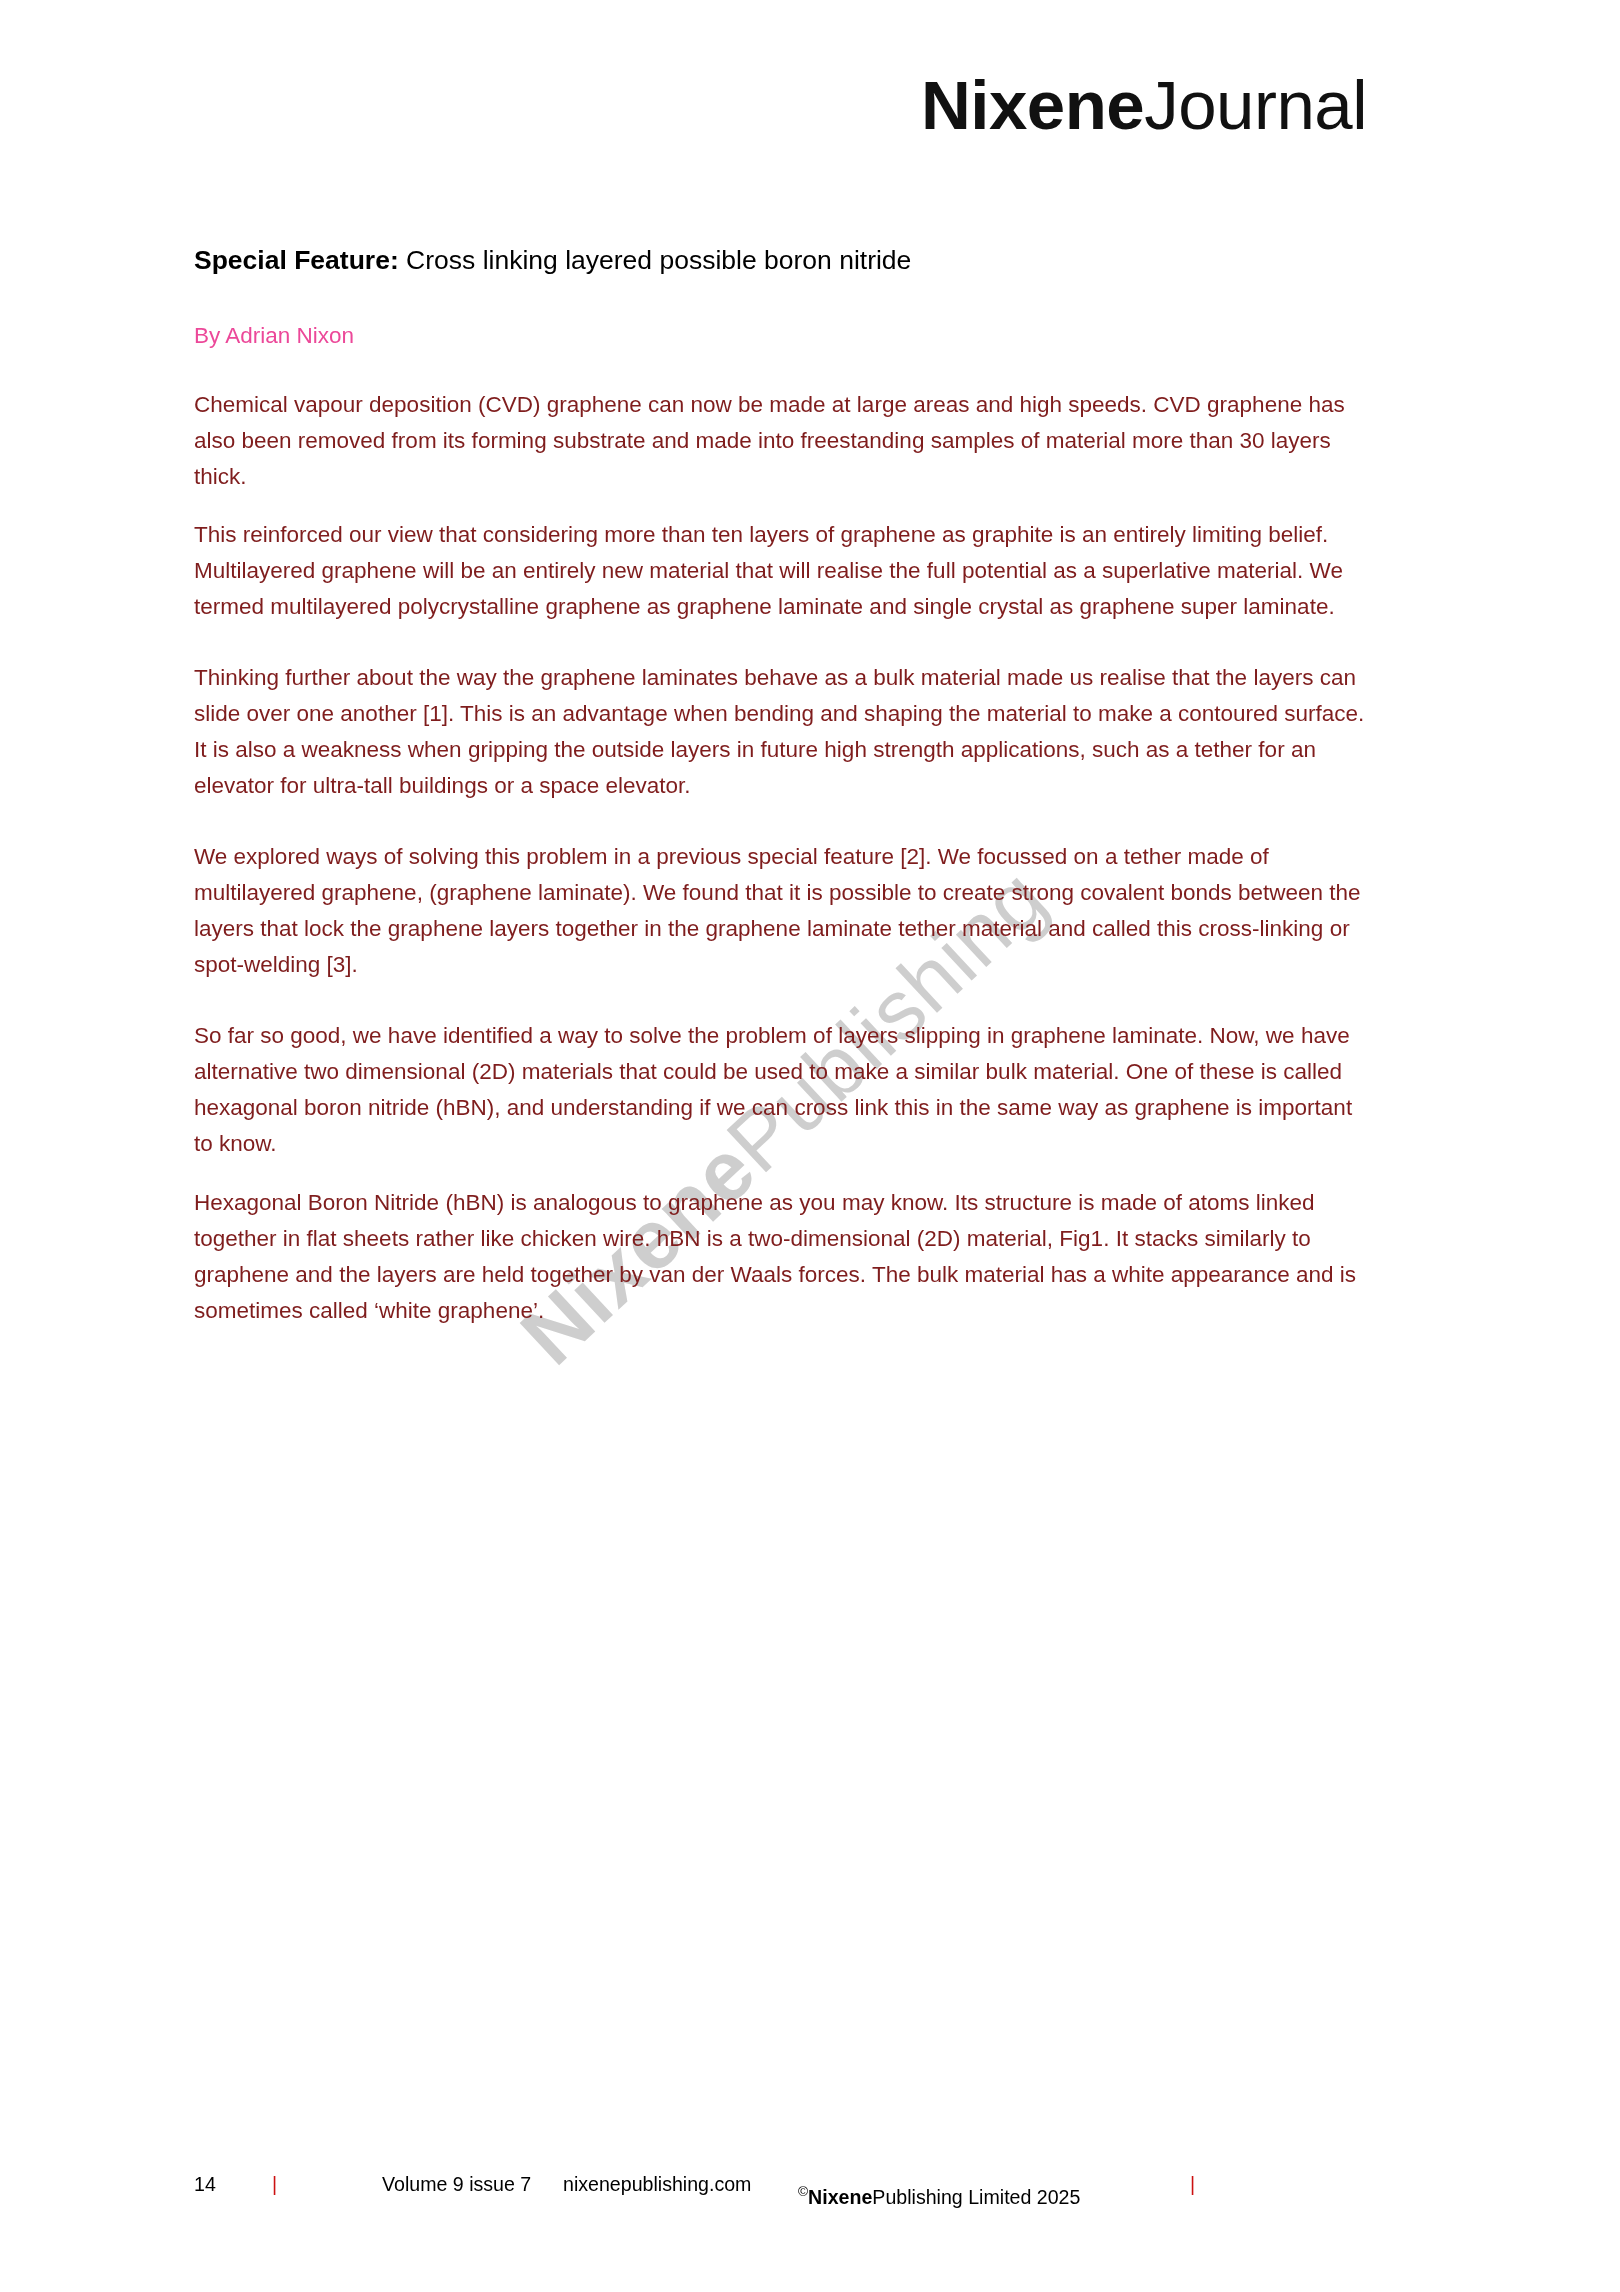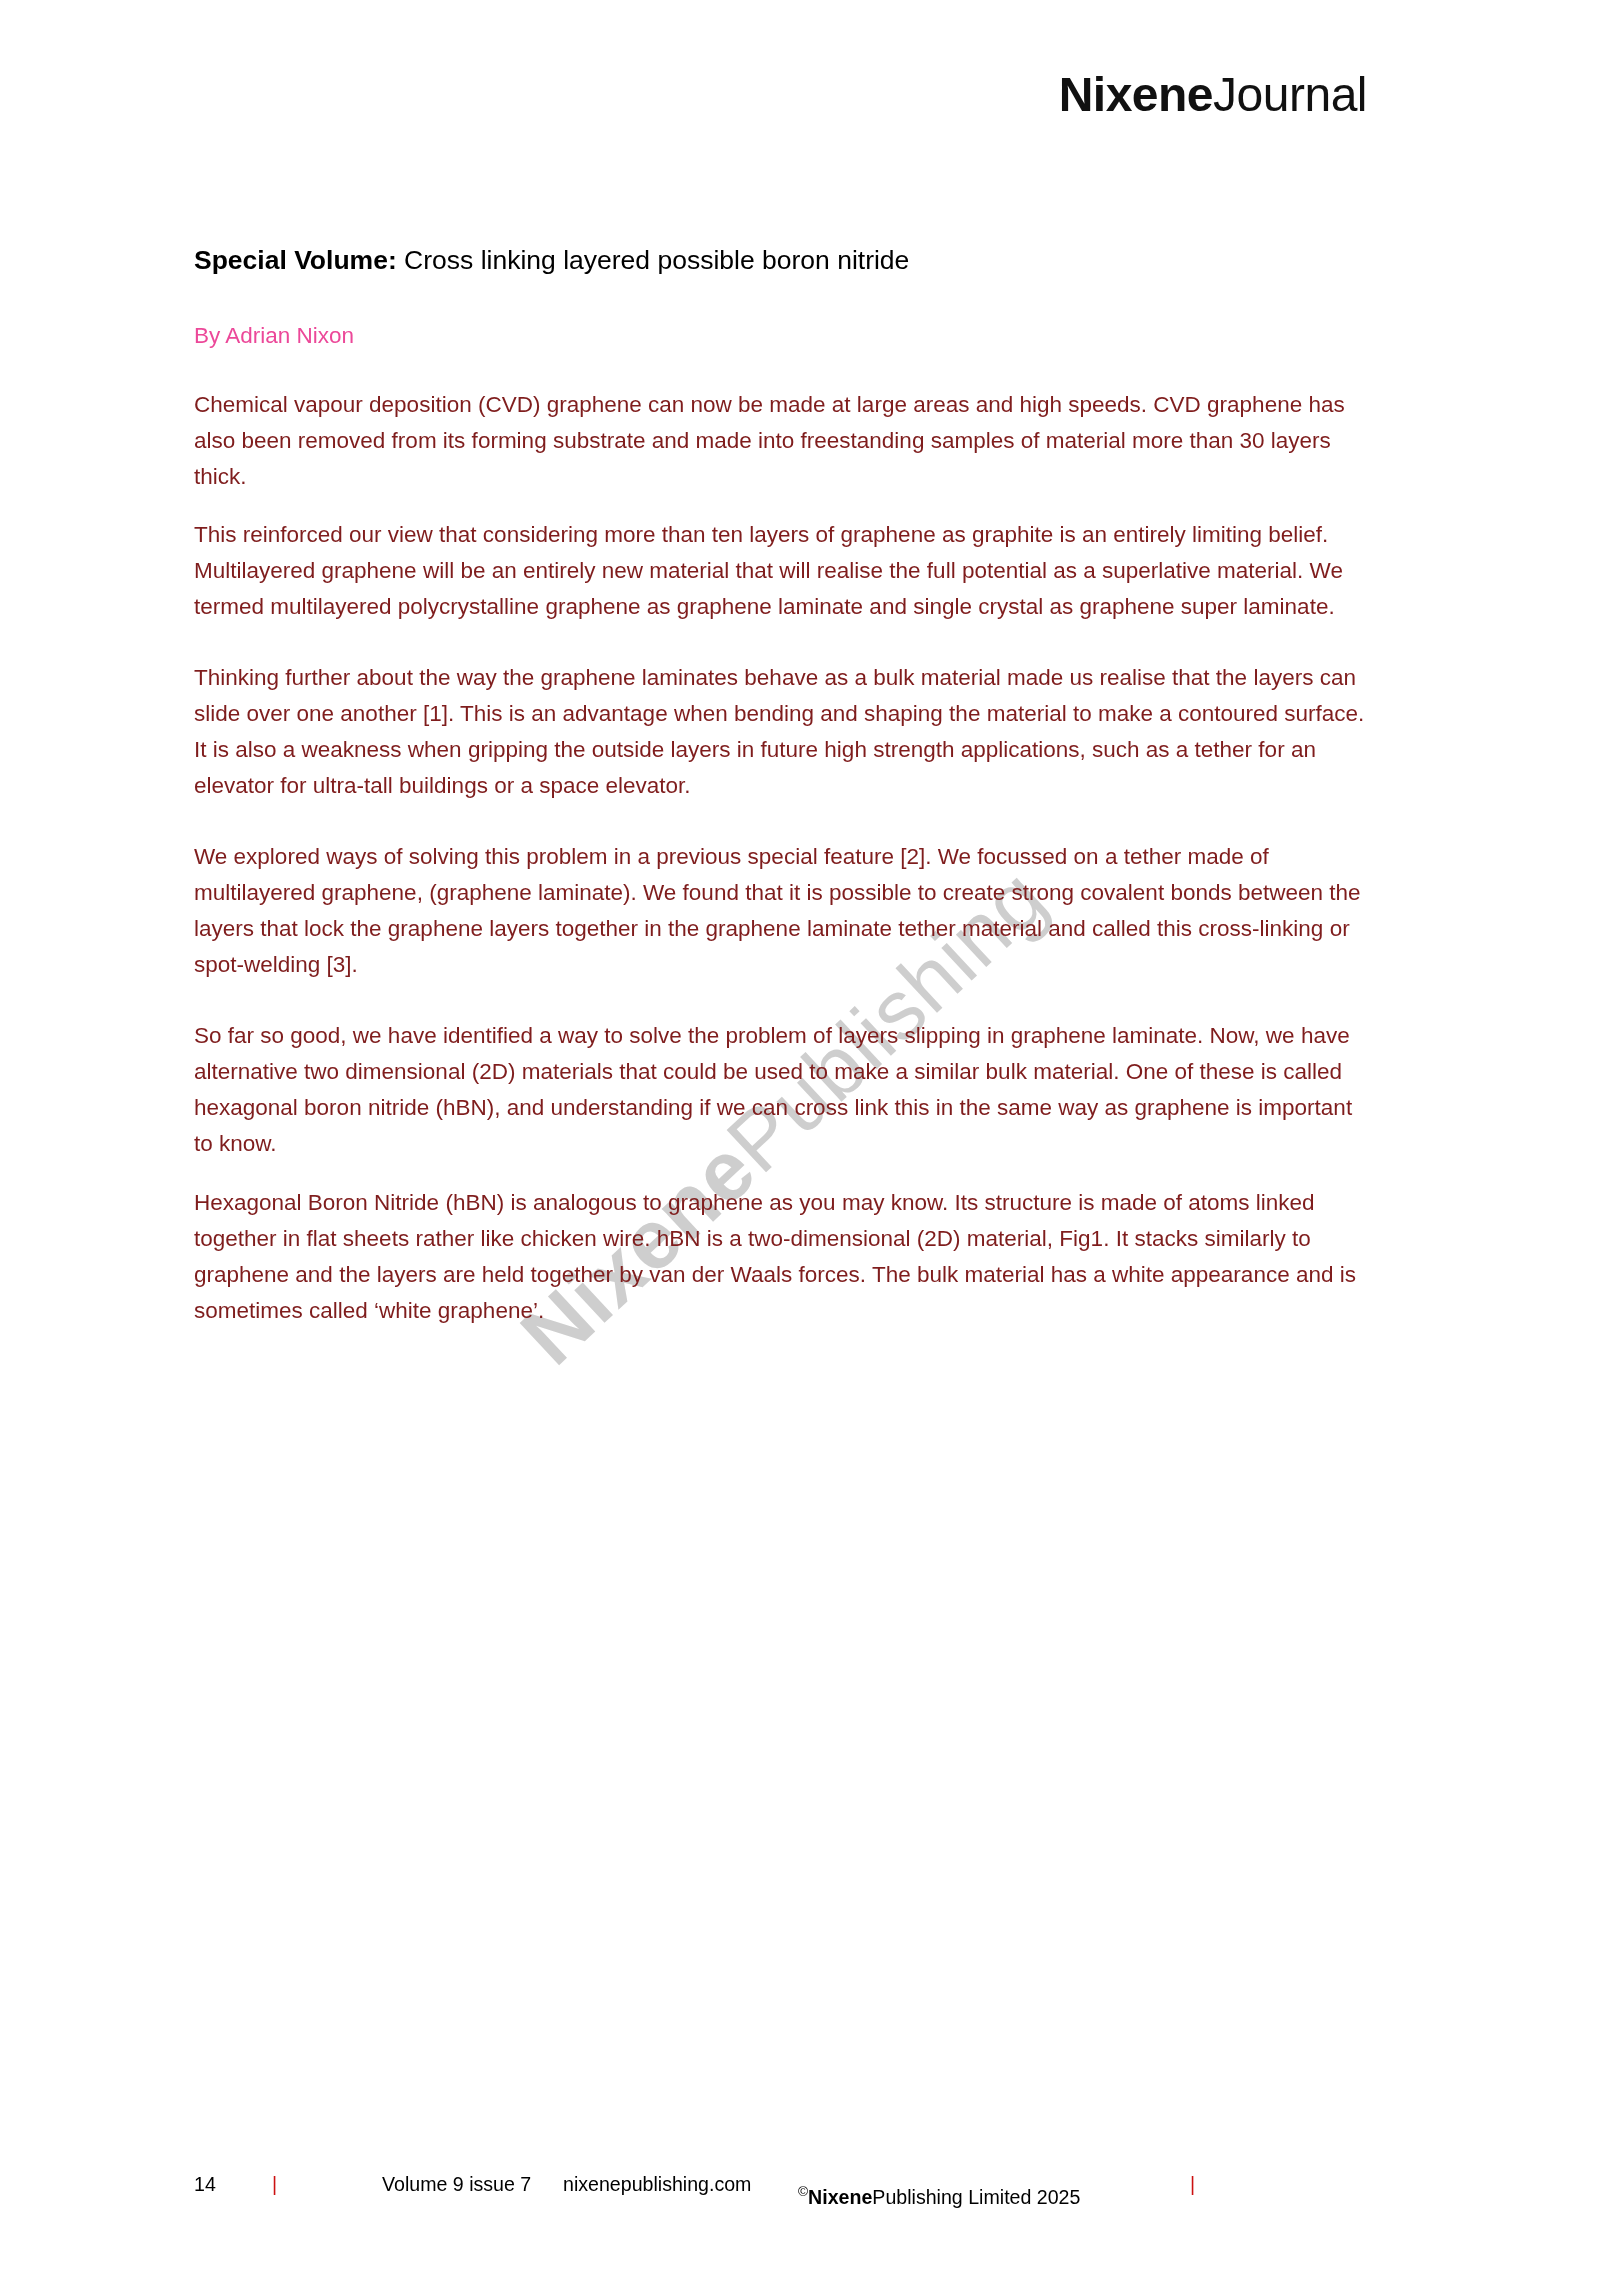--- a/index.html
+++ b/index.html
@@ -23,21 +23,21 @@
 
   
   .masthead {
     position: absolute;
     top: 71px;
     right: 253px;
     line-height: 1;
     white-space: nowrap;
   }
   .masthead .logo-text {
-    font-size: 48px;
+    font-size: 69px;
     letter-spacing: -0.5px;
     color: #111111;
     text-align: center;
   }
   .masthead .logo-bold {
     font-weight: 700;
   }
   .masthead .logo-light {
     font-weight: 400;
   }
@@ -134,21 +134,21 @@
     </span>
   </div>
 
   <div class="watermark">
     <span class="wm-bold">Nixene</span><span>Publishing</span>
   </div>
 
   <div class="content">
 
     <h1 class="article-title">
-      <span class="label">Special Volume:</span><span> Cross linking layered possible boron nitride</span>
+      <span class="label">Special Feature:</span><span> Cross linking layered possible boron nitride</span>
     </h1>
 
     <div class="byline">By Adrian Nixon</div>
 
     <p class="para">Chemical vapour deposition (CVD) graphene can now be made at large areas and high speeds. CVD graphene has also been removed from its forming substrate and made into freestanding samples of material more than 30 layers thick.</p>
     <p class="para tight">This reinforced our view that considering more than ten layers of graphene as graphite is an entirely limiting belief.  Multilayered graphene will be an entirely new material that will realise the full potential as a superlative material.  We termed multilayered polycrystalline graphene as graphene laminate and single crystal as graphene super laminate.</p>
     <p class="para">Thinking further about the way the graphene laminates behave as a bulk material made us realise that the layers can slide over one another [1].  This is an advantage when bending and shaping the material to make a contoured surface.  It is also a weakness when gripping the outside layers in future high strength applications, such as a tether for an elevator for ultra-tall buildings or a space elevator.</p>
     <p class="para">We explored ways of solving this problem in a previous special feature [2].  We focussed on a tether made of multilayered graphene, (graphene laminate).  We found that it is possible to create strong covalent bonds between the layers that lock the graphene layers together in the graphene laminate tether material and called this cross-linking or spot-welding [3].</p>
     <p class="para">So far so good, we have identified a way to solve the problem of layers slipping in graphene laminate.  Now, we have alternative two dimensional (2D) materials that could be used to make a similar bulk material.  One of these is called hexagonal boron nitride (hBN), and understanding if we can cross link this in the same way as graphene is important to know.</p>
     <p class="para tight">Hexagonal Boron Nitride (hBN) is analogous to graphene as you may know.  Its structure is made of atoms linked together in flat sheets rather like chicken wire.  hBN is a two-dimensional (2D) material, Fig1.  It stacks similarly to graphene and the layers are held together by van der Waals forces.  The bulk material has a white appearance and is sometimes called ‘white graphene’.</p>

